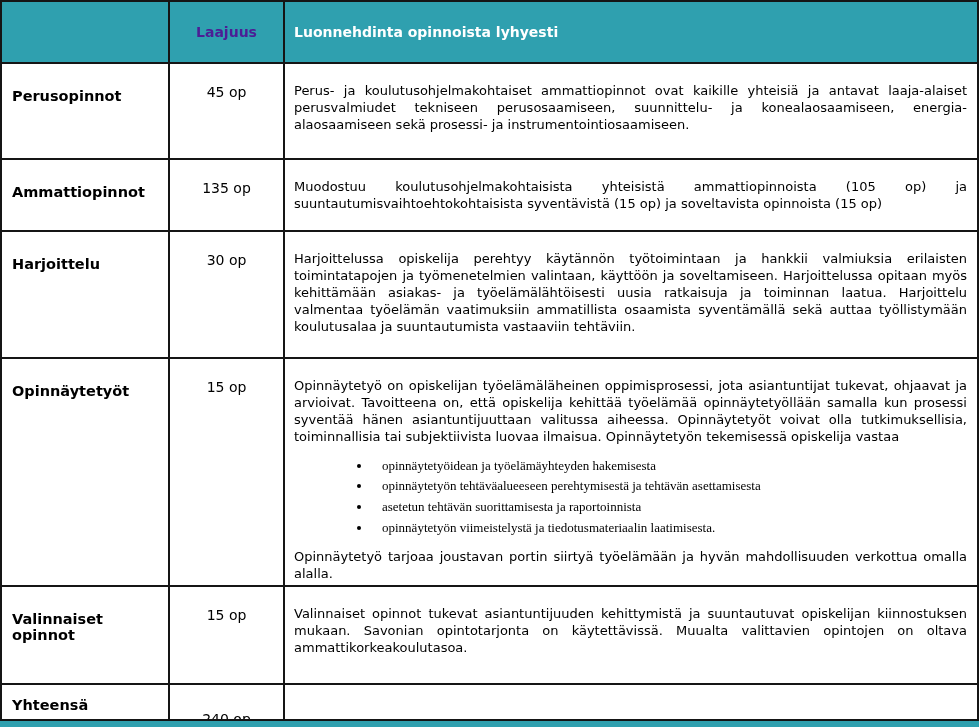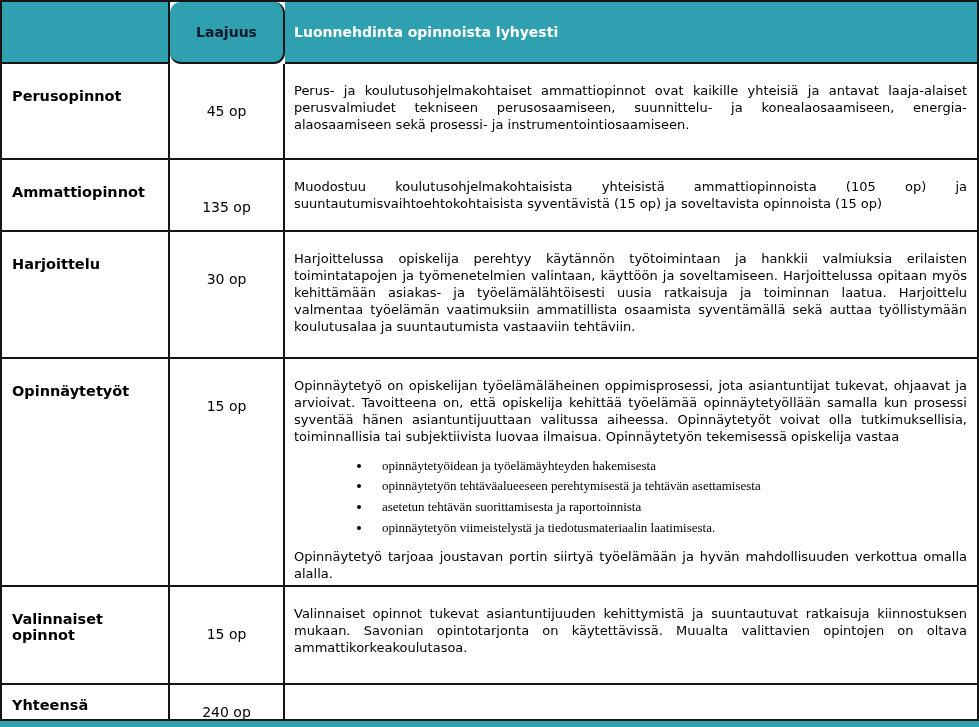--- a/index.html
+++ b/index.html
@@ -41,55 +41,55 @@
   .head.center { justify-content: center; }
   .head.left   { padding-left: 9px; }
   .label-cell {
     font-weight: bold;
     font-size: 14.5px;
     padding: 24px 6px 12px 10px;
   }
   .credits-cell {
     font-size: 14px;
     text-align: center;
-    padding-top: 39px;
+    padding-top: 20px;
   }
   .desc-cell {
     font-size: 13px;
     line-height: 1.3;
     text-align: justify;
     padding: 19px 10px 6px 9px;
   }
   .desc-cell p { margin: 0 0 12px 0; }
   .desc-cell ul {
     margin: 0 0 12px 0;
     padding-left: 78px;
   }
   .desc-cell li {
     margin: 4px 0 1px 0;
     padding-left: 10px;
     text-align: left;
     font-family: Liberation Serif, serif;
   }
   .short.label-cell   { padding-top: 12px; }
-  .short.credits-cell { padding-top: 19px; }
+  .short.credits-cell { padding-top: 26px; }
   .bottom-strip {
     width: 979px;
     height: 6px;
   }
   .teal { background: #2FA0AF; }
 </style>
 </head>
 <body>
 
 <div class="doc">
   <div class="table">
 
     <div class="cell head teal" style="background: rgb(47, 160, 175); color: rgb(255, 255, 255);"></div>
-    <div class="cell head teal center" style="background: rgb(47, 160, 175); color: #0f172a; border-radius: 11px;">
+    <div class="cell head teal center" style="background: rgb(47, 160, 175); color: #4c1d95;">
       <span>Laajuus</span>
     </div>
     <div class="cell head teal left" style="background: rgb(47, 160, 175); color: rgb(255, 255, 255);">
       <span>Luonnehdinta opinnoista lyhyesti</span>
     </div>
 
     <div class="cell label-cell">Perusopinnot</div>
     <div class="cell credits-cell">45 op</div>
     <div class="cell desc-cell">Perus- ja koulutusohjelmakohtaiset ammattiopinnot ovat kaikille yhteisiä ja antavat laaja-alaiset perusvalmiudet tekniseen perusosaamiseen, suunnittelu- ja konealaosaamiseen, energia-alaosaamiseen sekä prosessi- ja instrumentointiosaamiseen.</div>
 
@@ -109,21 +109,21 @@
         <li>opinnäytetyöidean ja työelämäyhteyden hakemisesta</li>
         <li>opinnäytetyön tehtäväalueeseen perehtymisestä ja tehtävän asettamisesta</li>
         <li>asetetun tehtävän suorittamisesta ja raportoinnista</li>
         <li>opinnäytetyön viimeistelystä ja tiedotusmateriaalin laatimisesta.</li>
       </ul>
       <p>Opinnäytetyö tarjoaa joustavan portin siirtyä työelämään ja hyvän mahdollisuuden verkottua omalla alalla.</p>
     </div>
 
     <div class="cell label-cell">Valinnaiset opinnot</div>
     <div class="cell credits-cell">15 op</div>
-    <div class="cell desc-cell">Valinnaiset opinnot tukevat asiantuntijuuden kehittymistä ja suuntautuvat ratkaisuja kiinnostuksen mukaan. Savonian opintotarjonta on käytettävissä. Muualta valittavien opintojen on oltava ammattikorkeakoulutasoa.</div>
+    <div class="cell desc-cell">Valinnaiset opinnot tukevat asiantuntijuuden kehittymistä ja suuntautuvat opiskelijan kiinnostuksen mukaan. Savonian opintotarjonta on käytettävissä. Muualta valittavien opintojen on oltava ammattikorkeakoulutasoa.</div>
 
     <div class="cell label-cell short">Yhteensä</div>
     <div class="cell credits-cell short">240 op</div>
     <div class="cell desc-cell"></div>
 
   </div>
 
   <div class="bottom-strip teal" style="background: rgb(47, 160, 175);"></div>
 </div>
 

